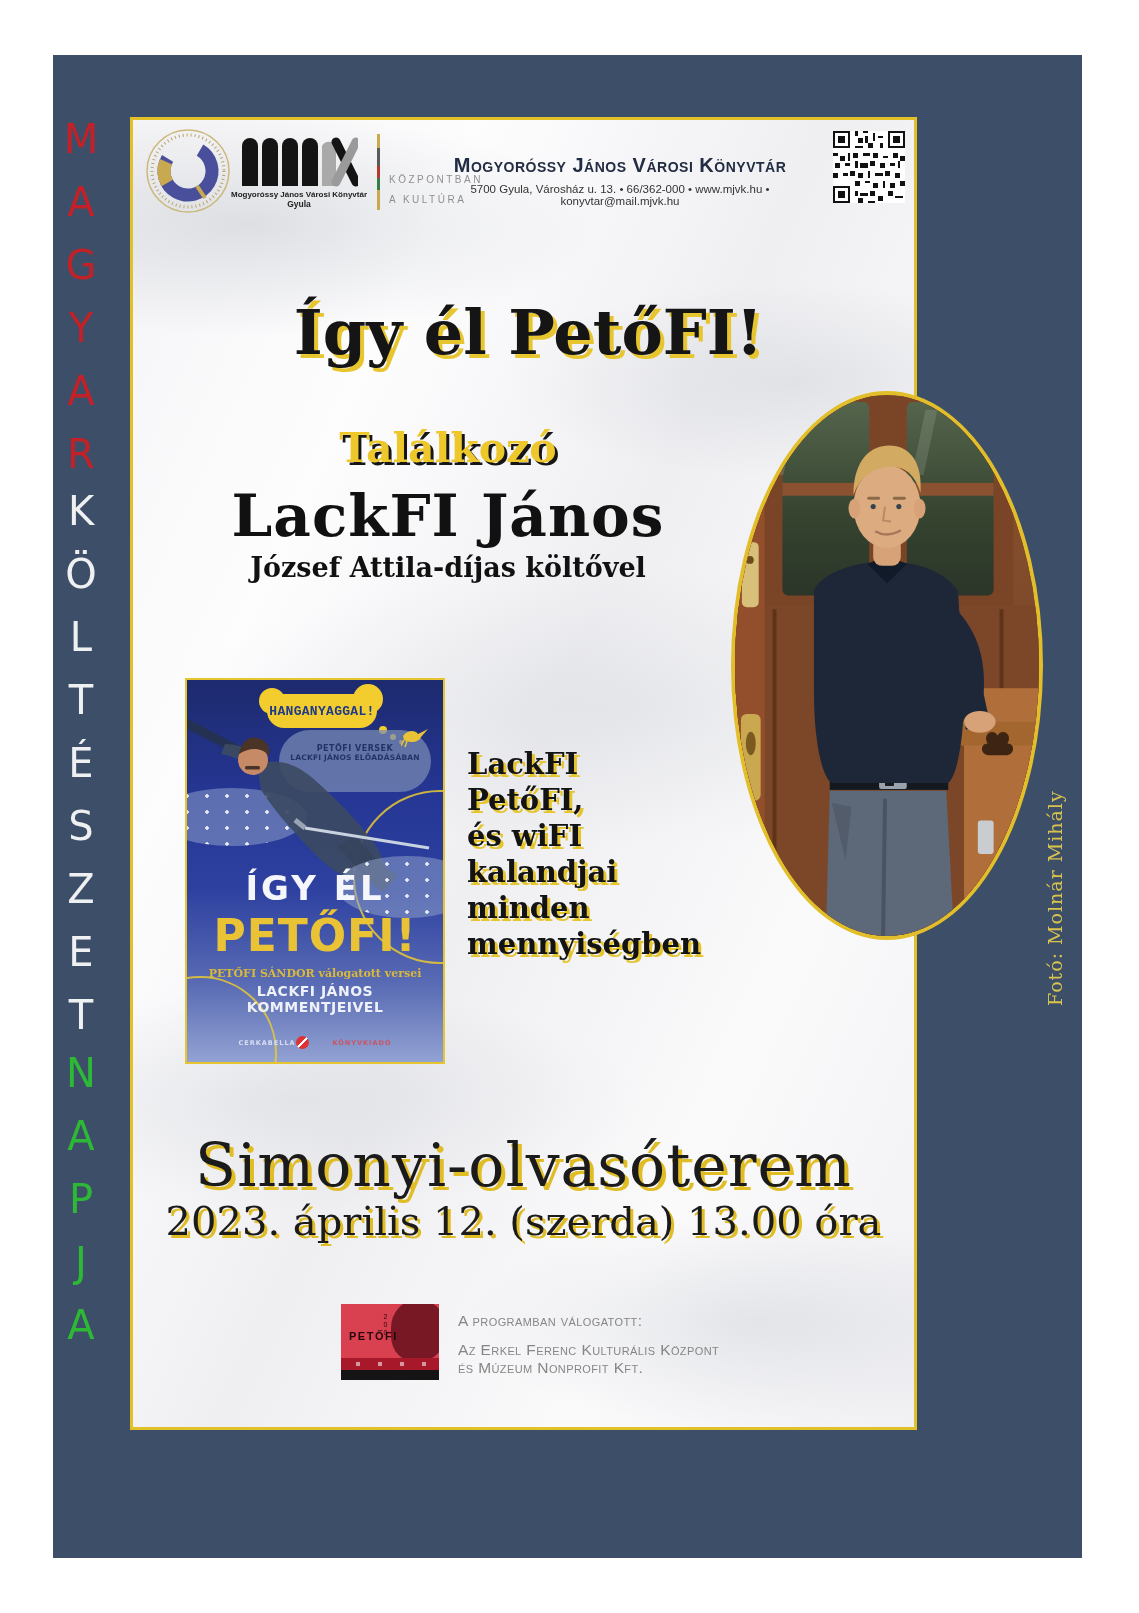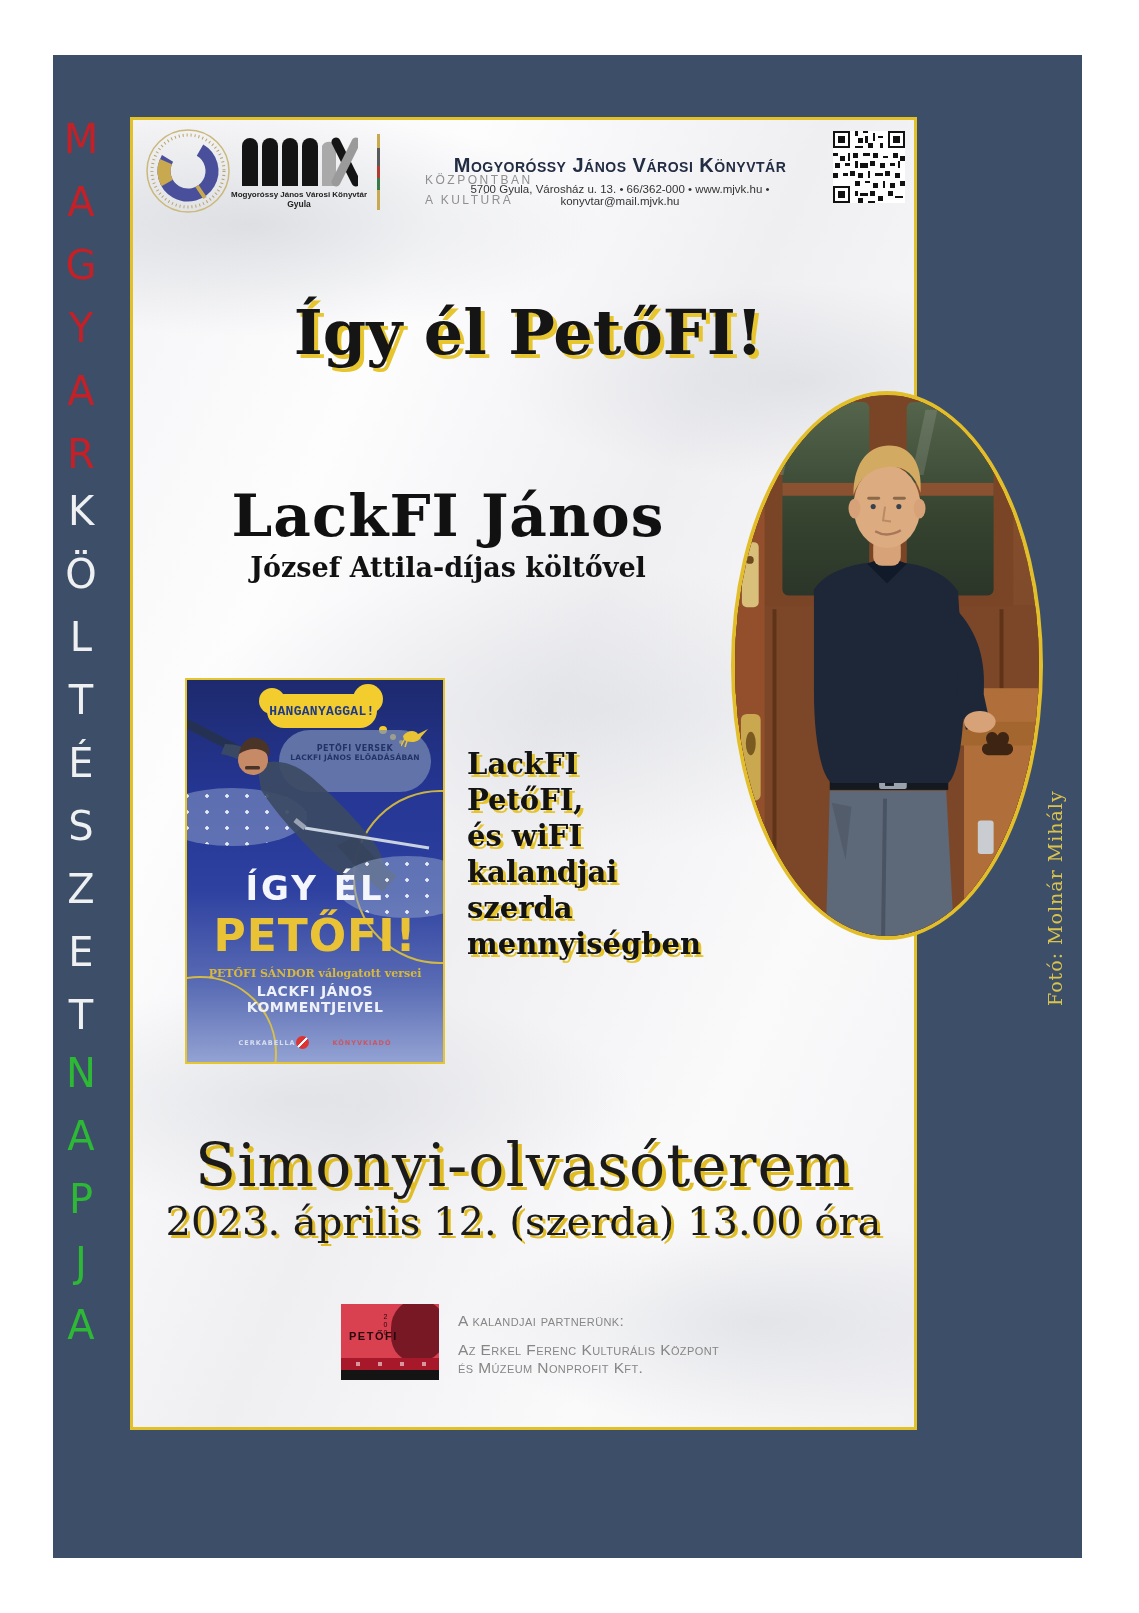--- a/index.html
+++ b/index.html
@@ -27,21 +27,21 @@
 
   
   .stamp{position:absolute;left:12px;top:8px;width:86px;height:86px;}
   .bookslogo{position:absolute;left:96px;top:12px;width:140px;text-align:center;}
   .bookslogo svg{display:block;margin:0 auto;}
   .blog-cap1{font-family:"Liberation Sans",sans-serif;font-size:8px;font-weight:bold;color:#222;margin-top:2px;}
   .blog-cap2{font-family:"Liberation Sans",sans-serif;font-size:8.5px;font-weight:bold;color:#222;}
   .hdr-divider{position:absolute;left:244px;top:14px;width:3px;height:76px;
      background:linear-gradient(#c9a94f 0 18%,#5a5a5a 18% 42%,#b23b30 42% 58%,#3a7a4a 58% 74%,#c9a94f 74% 100%);}
   .slogan{position:absolute;left:256px;top:50px;font-family:"Liberation Sans",sans-serif;
-     color:#8f8f8f;font-size:12px;letter-spacing:2.5px;line-height:20px;margin-left:36px;}
+     color:#8f8f8f;font-size:10px;letter-spacing:2.5px;line-height:20px;}
   .libname{position:absolute;left:292px;top:34px;width:390px;text-align:center;
      font-family:"Liberation Sans",sans-serif;font-weight:bold;font-variant:small-caps;
      font-size:20px;color:#222c42;letter-spacing:.5px;}
   .libaddr{position:absolute;left:284px;top:63px;width:406px;text-align:center;
      font-family:"Liberation Sans",sans-serif;font-size:11.5px;color:#333;}
   .qr{position:absolute;left:700px;top:11px;width:72px;height:72px;background:#fff;}
 
   
   .title{position:absolute;left:0;top:176px;width:630px;text-align:right;
      font-size:62px;font-weight:bold;color:#151515;text-shadow:4px 4px 0 #e6c52e;}
@@ -233,20 +233,21 @@
           <rect x="18" y="26" width="2" height="2"></rect>
             <rect x="22" y="24" width="2" height="2"></rect>
             <rect x="25" y="26" width="3" height="1"></rect>
           <rect x="10" y="27" width="2" height="2"></rect>
             <rect x="14" y="28" width="3" height="1"></rect>
         </g>
       </svg>
     </div>
 
     <div class="title">Így él PetőFI!</div>
+    <div class="subtitle">Találkozó</div>
     <div class="guest">LackFI János</div>
     <div class="guestdesc">József Attila-díjas költővel</div>
 
     <div class="cover">
       <div class="arc arc1"></div>
       <div class="arc arc2"></div>
 
       <div class="badge">
         <span>HANGANYAGGAL!</span>
       </div>
@@ -294,35 +295,35 @@
         <span class="pubdot"></span>
         <span class="pub-r">KÖNYVKIADÓ</span>
       </div>
     </div>
 
     <div class="promo">
       <div>LackFI</div>
       <div>PetőFI,</div>
       <div>és wiFI</div>
       <div>kalandjai</div>
-      <div>szerda</div>
+      <div>minden</div>
       <div>mennyiségben</div>
     </div>
 
     <div class="venue">Simonyi-olvasóterem</div>
     <div class="dtime">2023. április 12. (szerda) 13.00 óra</div>
 
     <div class="p200">
       <div class="p200-face"></div>
       <div class="p200-year">200</div>
       <div class="p200-name">PETŐFI</div>
       <div class="p200-band"></div>
       <div class="p200-black"></div>
     </div>
-    <div class="partner pt-label">A kalandjai partnerünk:</div>
+    <div class="partner pt-label">A programban válogatott:</div>
     <div class="partner pt-l1">Az Erkel Ferenc Kulturális Központ</div>
     <div class="partner pt-l2">és Múzeum Nonprofit Kft.</div>
   </div>
 
   <div class="photo">
     <svg width="306" height="543" viewBox="0 0 310 548">
       <defs>
         <linearGradient id="glass" x1="0" y1="0" x2="0" y2="1">
           <stop offset="0" stop-color="#55654c"></stop>
             <stop offset=".6" stop-color="#35432f"></stop>

